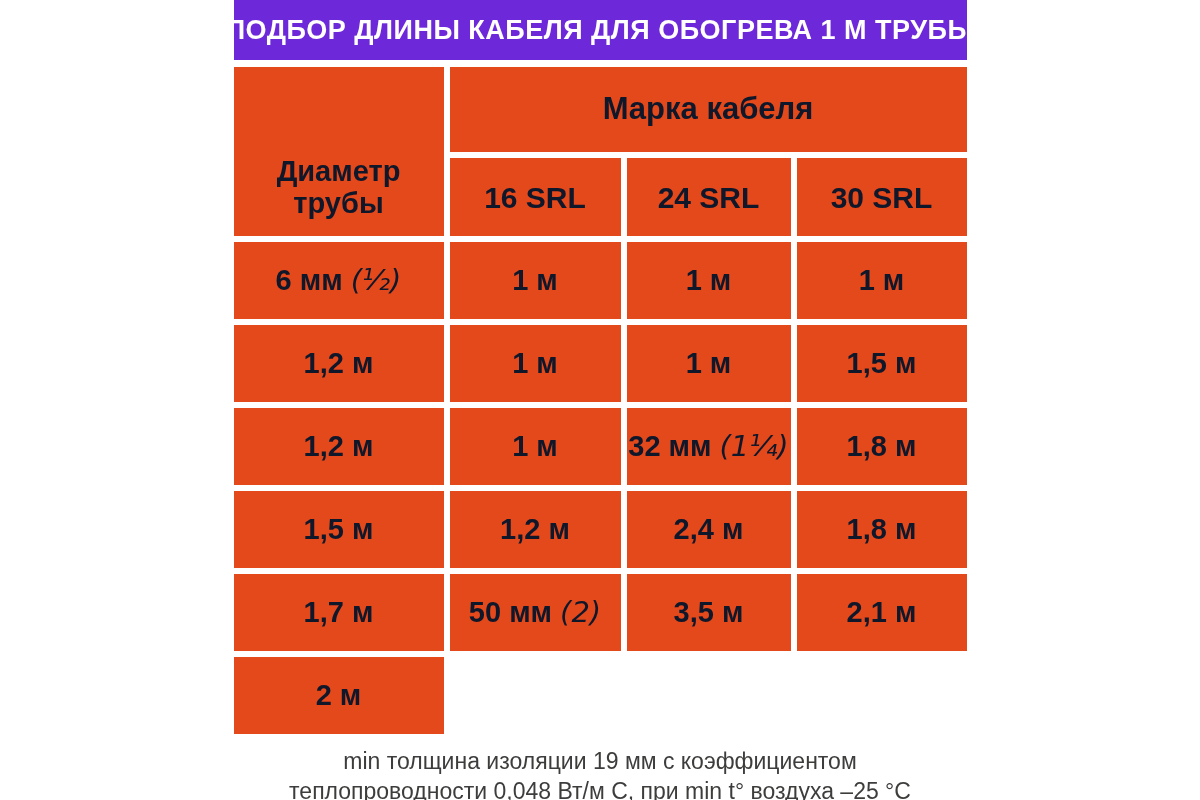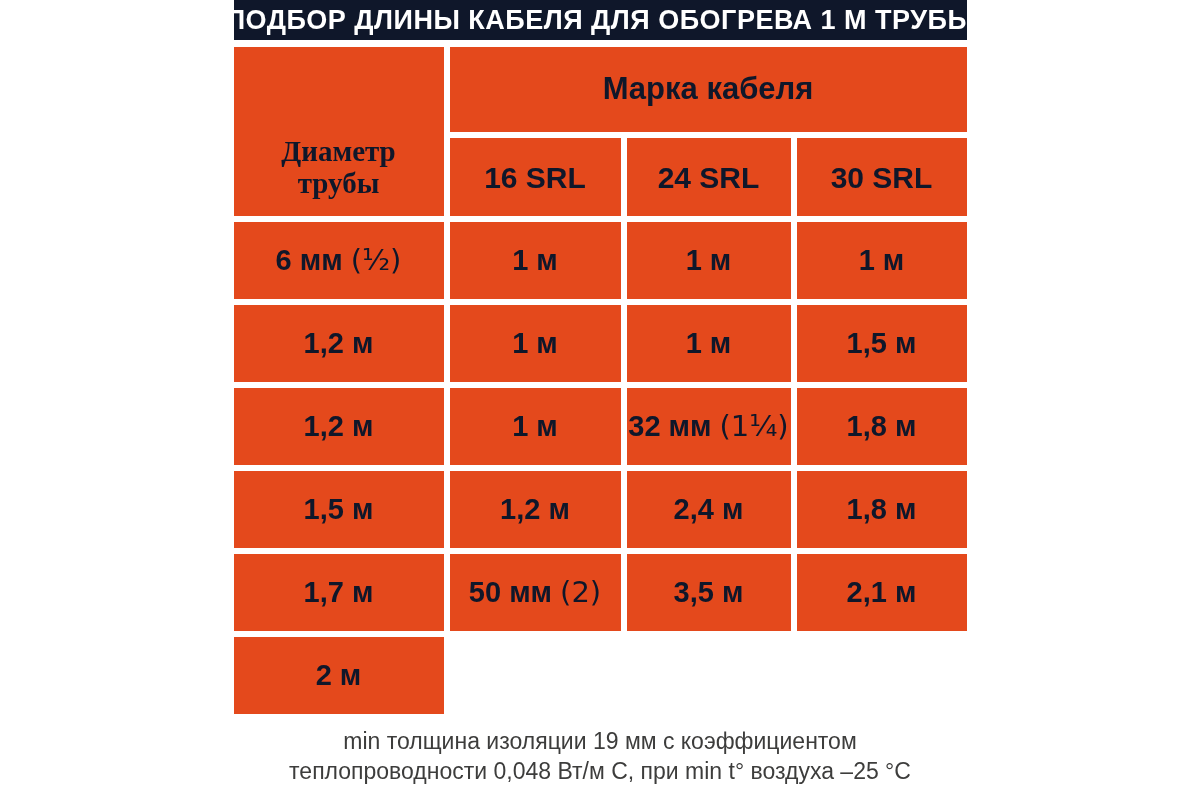--- a/index.html
+++ b/index.html
@@ -10,22 +10,22 @@
     height: 800px;
     background: #ffffff;
     font-family: "Liberation Sans", "DejaVu Sans", sans-serif;
     overflow: hidden;
   }
   .poster {
     width: 733px;
     margin: 0 auto;
   }
   .title-bar {
-    height: 40px;
-    background: #0f172a;
+    height: 60px;
+    background: #6d28d9;
     color: #ffffff;
     display: flex;
     align-items: center;
     justify-content: center;
     font-weight: bold;
     font-size: 27px;
     letter-spacing: 0.5px;
     white-space: nowrap;
   }
   .grid {
@@ -44,39 +44,39 @@
     font-weight: bold;
     font-size: 29px;
     line-height: 1.1;
     text-align: center;
   }
   .cell.corner {
     grid-row: 1 / span 2;
     grid-column: 1;
     align-items: flex-end;
     padding: 0 20px 16px 20px;
-    font-family: Liberation Serif, serif;
   }
   .cell.group {
     grid-column: 2 / span 3;
     grid-row: 1;
     font-size: 31px;
   }
   .cell.colhead {
     font-size: 30px;
   }
   .cell.rowlabel .inches,
   .cell.value {
     font-size: 29px;
   }
   .inches {
     font-family: "DejaVu Sans", sans-serif;
     font-weight: normal;
     margin-left: 8px;
     font-size: 28px;
+    font-style: italic;
   }
   .footer {
     margin-top: 12px;
     text-align: center;
     color: #3D3D3C;
     font-size: 23px;
     line-height: 1.32;
   }
 </style>
 </head>

